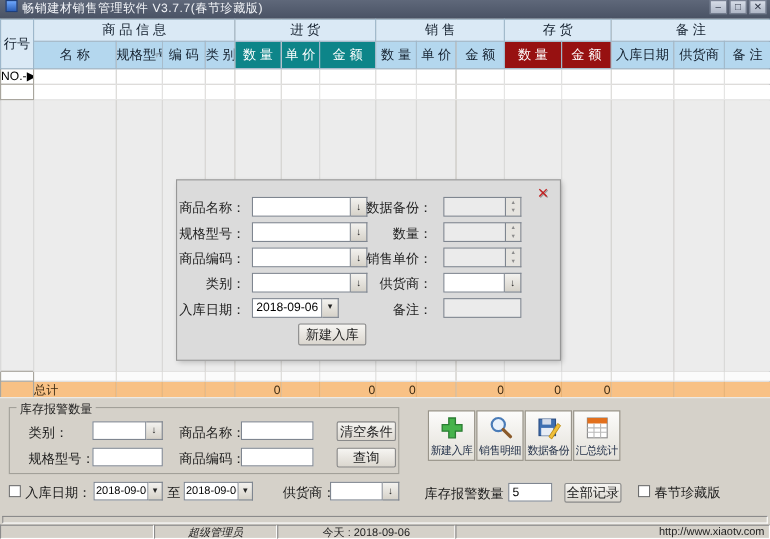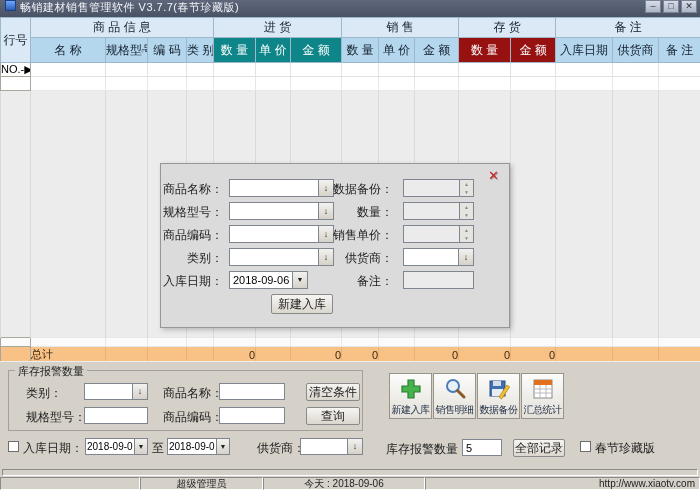--- a/index.html
+++ b/index.html
@@ -74,21 +74,21 @@
     display:flex; flex-direction:column; align-items:center; justify-content:flex-end; padding-bottom:1px; }
   .toolbtn .ticon { height:28px; display:flex; align-items:center; }
   .toolbtn .tlabel { font-size:10px; color:#24324a; letter-spacing:-.5px; }
 
   
   #substrip { position:absolute; left:2px; top:469px; width:696px; height:7px;
     border:1px solid; border-color:#8b8b8b #ffffff #ffffff #8b8b8b; background:#d5d1c9; }
   #statusbar { position:absolute; left:0; top:477px; width:700px; height:13px; display:flex; }
   .statcell { border:1px solid; border-color:#8b8b8b #ffffff #ffffff #8b8b8b; background:#d5d1c9;
     font-size:10px; color:#222; display:flex; align-items:center; justify-content:center; overflow:hidden; white-space:nowrap; }
-  .s1{width:140px;} .s2{width:123px;} .s3{width:162px;} .s4{flex:1; justify-content:flex-end; padding-right:4px;}
+  .s1{width:140px;} .s2{width:112px;font-style:italic;} .s3{width:162px;} .s4{flex:1; justify-content:flex-end; padding-right:4px;}
 </style>
 </head>
 <body>
 
 <div id="window">
 
   <div id="titlebar">
     <div id="app-icon"></div>
     <span id="title-text">畅销建材销售管理软件  V3.7.7(春节珍藏版)</span>
     <div class="winbtns">

